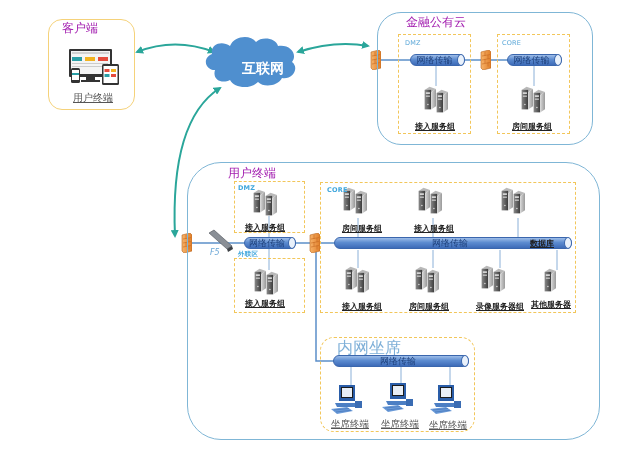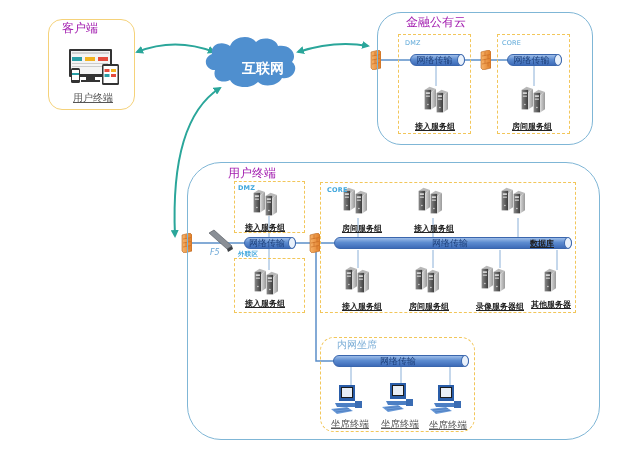--- a/index.html
+++ b/index.html
@@ -218,20 +218,20 @@
 <div class="lbl" style="left:362px; top:223px;">房间服务组</div>
 <div class="lbl" style="left:434px; top:223px;">接入服务组</div>
 <div class="lbl" style="left:520px; top:238px;padding-left:44px;">数据库</div>
 
 <div class="lbl" style="left:362px; top:301px;">接入服务组</div>
 <div class="lbl" style="left:429px; top:301px;">房间服务组</div>
 <div class="lbl" style="left:500px; top:301px;">录像服务器组</div>
 <div class="lbl" style="left:551px; top:299px;text-align:center;">其他服务器</div>
 
 <div class="zone-yellow" style="left:320px; top:337px; width:155px; height:95px; border-style:dashed; border-color:#f2c65a;"></div>
-<div class="zone-title" style="left:337px; top:338px; color:#7fb0d8; font-size:10px;">内网坐席</div>
+<div class="zone-title" style="left:337px; top:338px; color:#7fb0d8; font-size:16px;">内网坐席</div>
 <div class="pipe" style="left:333px; top:355px; width:136px;">
     <span class="pipe-text">网络传输</span>
   </div>
 
 <div class="lbl gray" style="left:350px; top:418px; font-size:9.5px;">坐席终端</div>
 <div class="lbl gray" style="left:400px; top:418px; font-size:9.5px;">坐席终端</div>
 <div class="lbl gray" style="left:448px; top:419px; font-size:9.5px;">坐席终端</div>
 
 </body></html>

